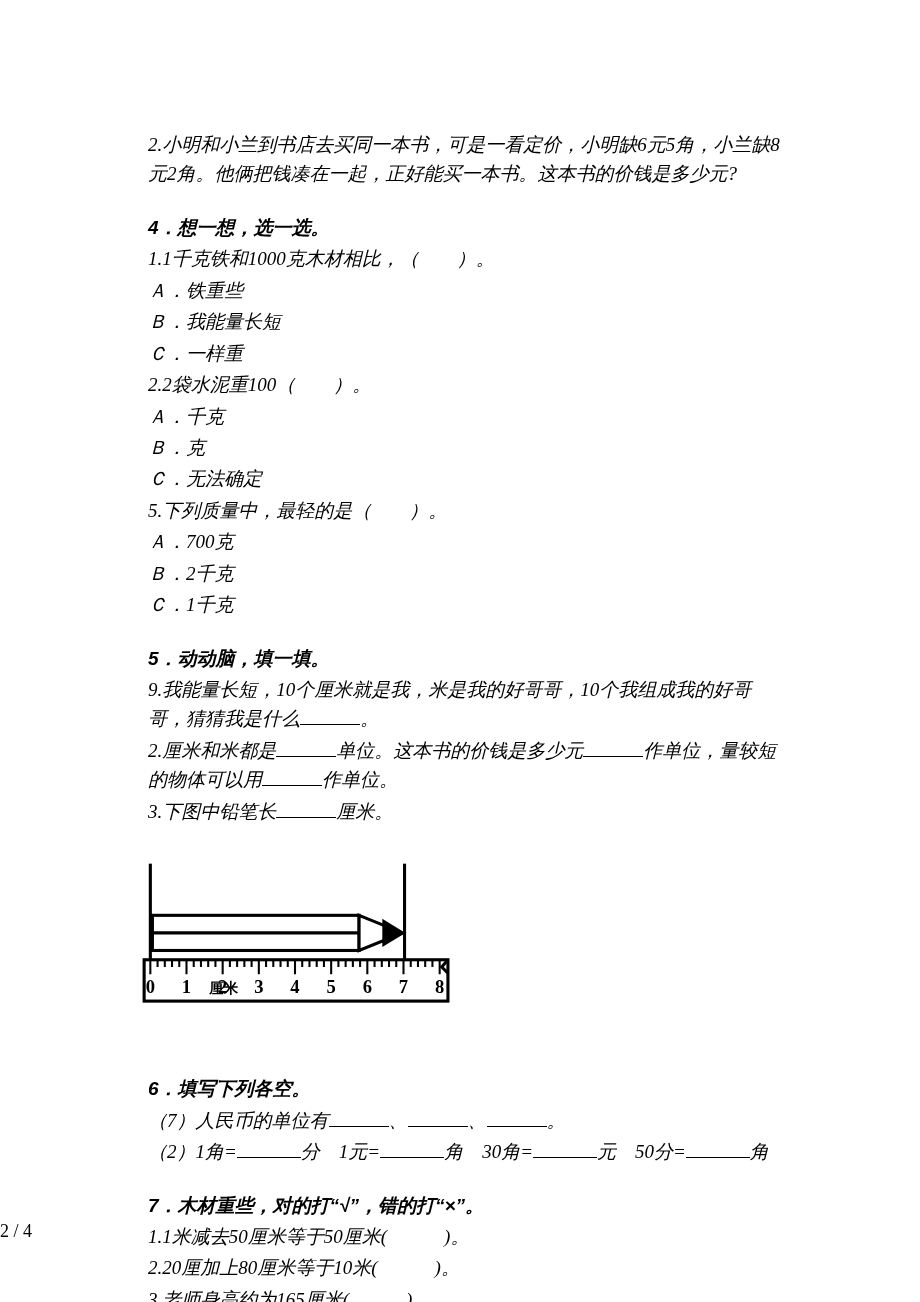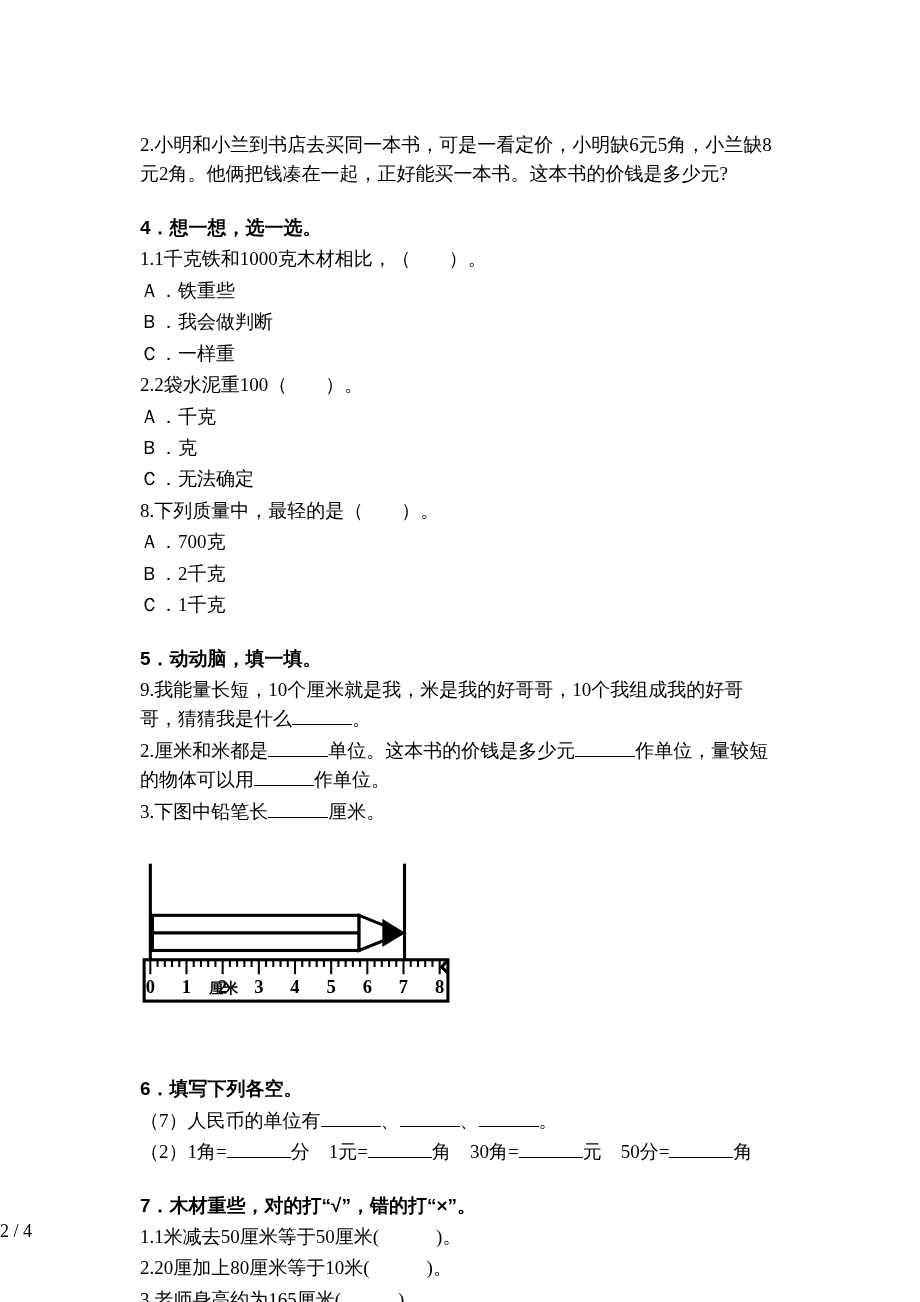--- a/index.html
+++ b/index.html
@@ -9,21 +9,21 @@
       height: 1302px;
       margin: 0;
       padding: 130px 140px 60px 140px;
       font-family: "SimSun", "NSimSun", "宋体", serif;
       font-size: 19px;
       line-height: 1.55;
       color: #000;
       background: #fff;
       position: relative;
     }
-    .para { margin: 0 0 2px 0; }
+    .para { margin: 0 0 2px 8px; font-style: italic; }
     .spacer-md { height: 22px; }
     .spacer-lg { height: 48px; }
     .bold { font-weight: bold; font-family: "SimHei", "Heiti SC", "黑体", sans-serif; }
     .blank { display: inline-block; border-bottom: 1px solid #000; height: 0.95em; vertical-align: baseline; }
     .w60 { width: 60px; }
     .w64 { width: 64px; }
     .footer {
       position: absolute;
       bottom: 56px;
       left: 0; right: 0;
@@ -45,27 +45,27 @@
   <span>2.</span><span>小明和小兰到书店去买同一本书，可是一看定价，小明缺6元5角，小兰缺8元2角。他俩把钱凑在一起，正好能买一本书。这本书的价钱是多少元?</span>
 </p>
 
 <div class="spacer-md"></div>
 
 <p class="para">
   <span class="bold">4．</span><span class="bold">想一想，选一选。</span>
 </p>
 <p class="para">1.1千克铁和1000克木材相比，（　　）。</p>
 <p class="para">Ａ．铁重些</p>
-<p class="para">Ｂ．我会做判断</p>
+<p class="para">Ｂ．我能量长短</p>
 <p class="para">Ｃ．一样重</p>
 <p class="para">2.2袋水泥重100（　　）。</p>
 <p class="para">Ａ．千克</p>
 <p class="para">Ｂ．克</p>
 <p class="para">Ｃ．无法确定</p>
-<p class="para">8.下列质量中，最轻的是（　　）。</p>
+<p class="para">5.下列质量中，最轻的是（　　）。</p>
 <p class="para">Ａ．700克</p>
 <p class="para">Ｂ．2千克</p>
 <p class="para">Ｃ．1千克</p>
 
 <div class="spacer-md"></div>
 
 <p class="para">
   <span class="bold">5．</span><span class="bold">动动脑，填一填。</span>
 </p>
 <p class="para">

